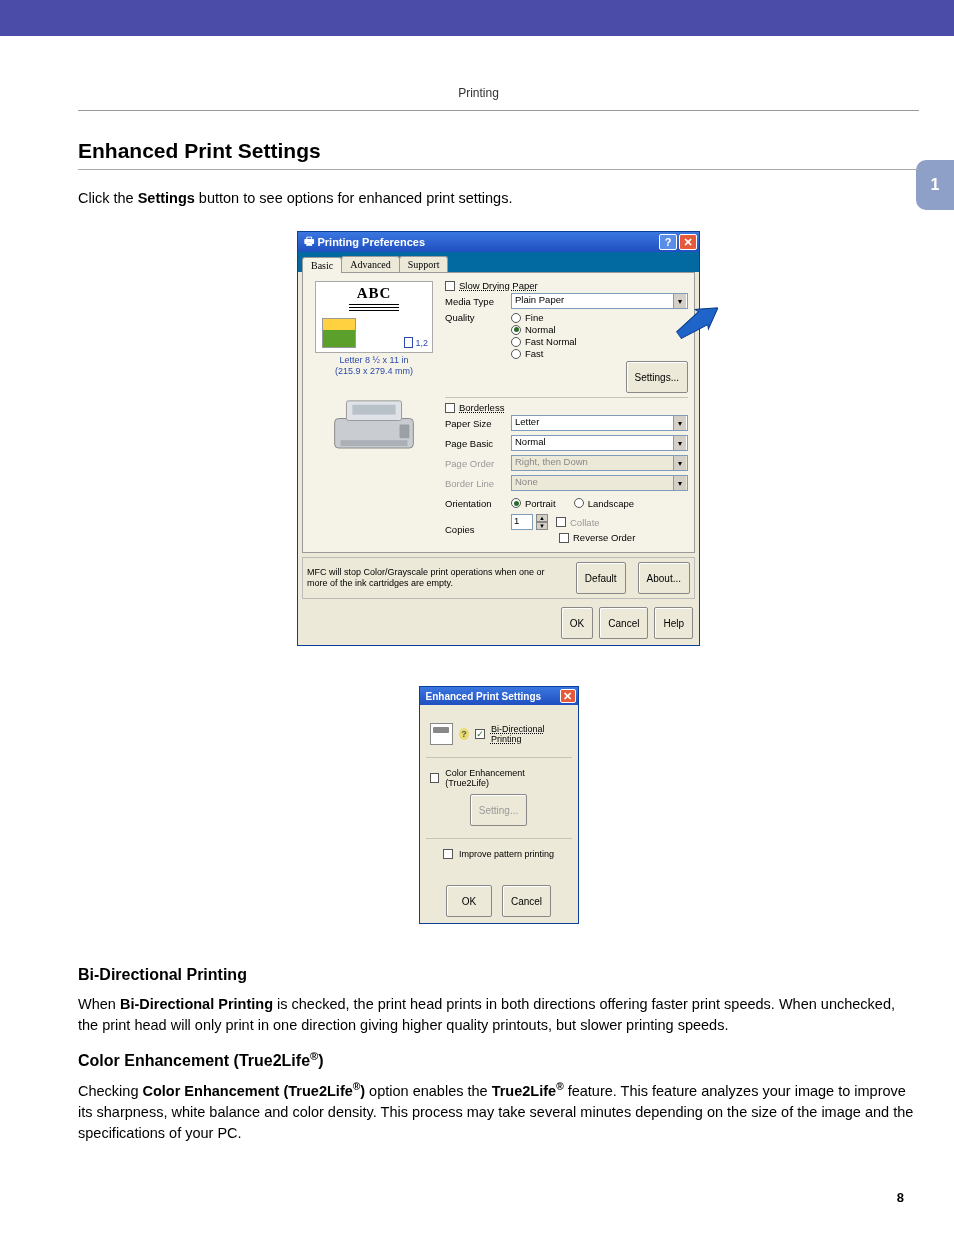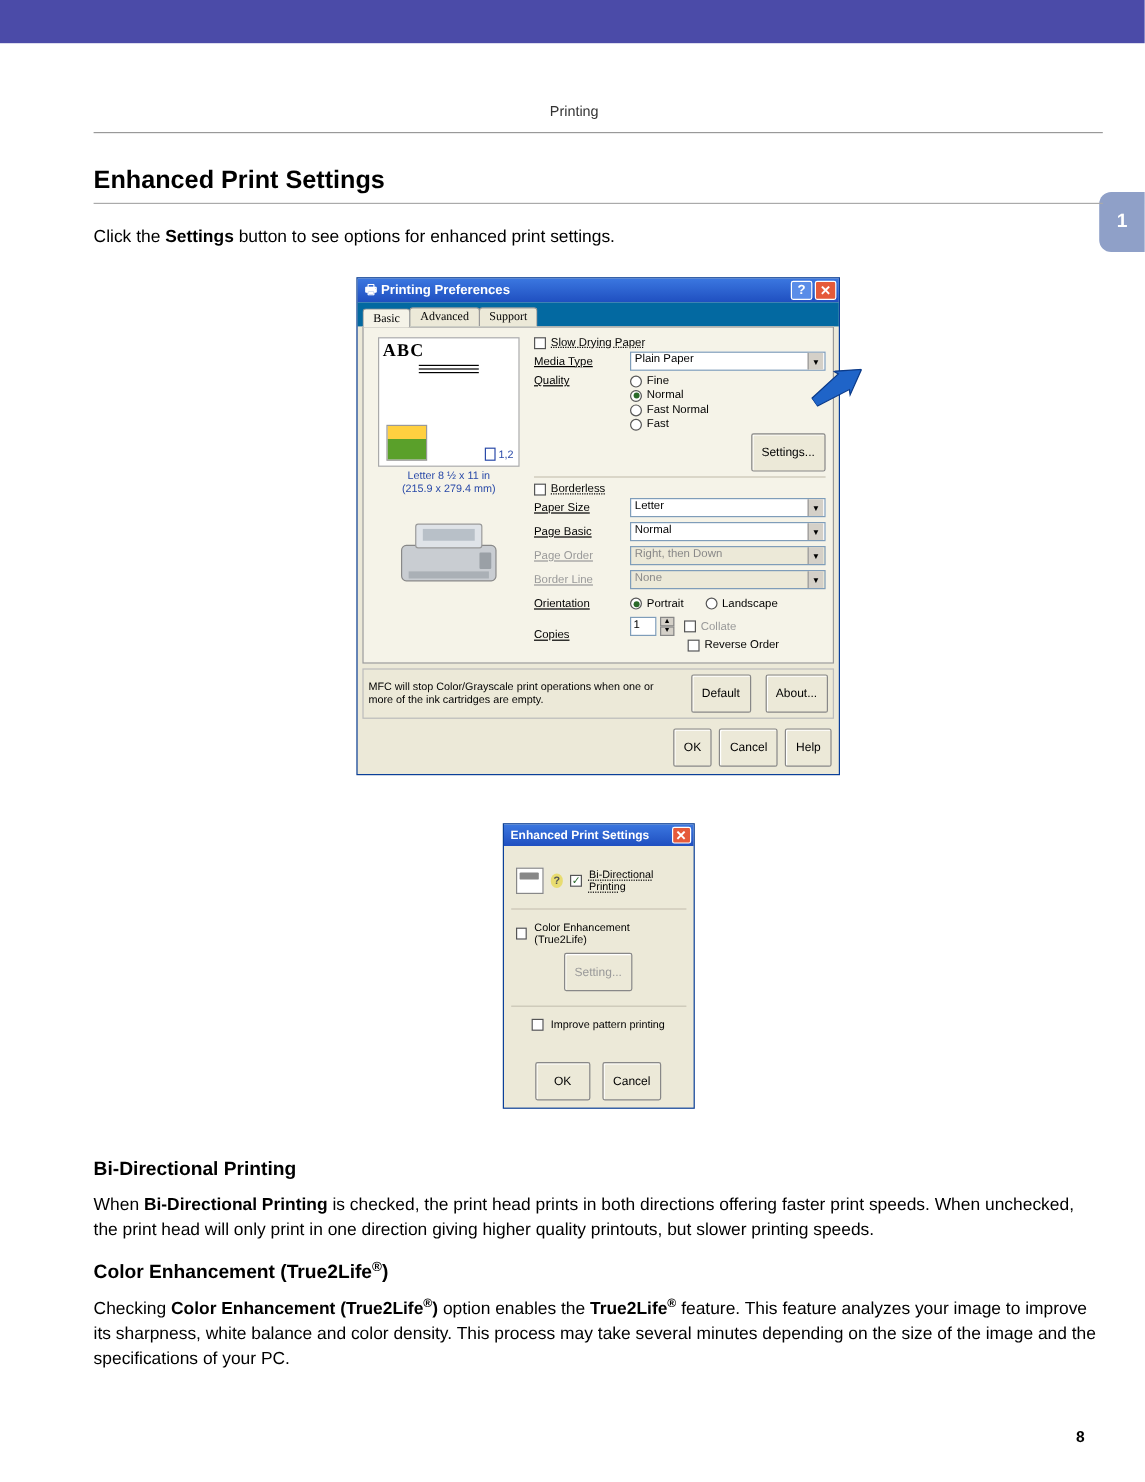--- a/index.html
+++ b/index.html
@@ -106,47 +106,47 @@
   .tab-body {
     border: 1px solid #999;
     background: #f5f3e8;
     margin: 0 4px 4px 4px;
     padding: 6px;
     display: flex;
     gap: 6px;
   }
   .preview-col { width: 130px; }
   .preview-box {
-    width: 118px; height: 108px;
+    width: 118px; height: 72px;
     border: 1px solid #aaa;
     background: #fff;
     margin: 2px auto 0;
     position: relative;
     padding: 3px;
-    text-align: left;
+    text-align: center;
   }
   .preview-box .abc { font-family: 'Times New Roman', serif; font-weight: bold; font-size: 15px; letter-spacing: 1px; }
   .preview-box .lines { display:block; margin: 2px auto; width: 50px; height: 1px; background:#000; box-shadow: 0 3px 0 #000, 0 6px 0 #000; }
   .preview-box .photo {
     position:absolute; bottom:4px; left:6px; width:34px; height:30px;
     background: linear-gradient(#ffd040 40%, #5aa02a 40%);
     border:1px solid #999;
   }
   .preview-box .pgs {
     position:absolute; right:4px; bottom:4px;
     display:flex; align-items:center; gap:2px; font-size:9px; color:#2a4aa8;
   }
   .preview-box .pgicon { width:9px; height:11px; border:1px solid #2a4aa8; background:#fff; }
   .paper-label { text-align:center; color:#2a4aa8; font-size:9px; line-height:1.2; margin-top:2px; }
   .printer-img {
     width: 118px; height: 70px; margin: 14px auto 0;
   }
   .form-col { flex:1; }
   .form-row { display:flex; align-items:center; min-height:18px; margin-bottom:2px; }
-  .form-row label { width:80px; font-size:9.5px; text-align:left;text-decoration:underline; }
+  .form-row label { width:66px; font-size:9.5px; text-align:left; }
   .form-row label.disabled { color:#999; }
   .check-line { display:flex; align-items:center; gap:4px; font-size:9.5px; margin:1px 0; }
   .chk { width:10px; height:10px; border:1px solid #555; background:#fff; display:inline-block; }
   .radio-group { display:flex; flex-direction:column; gap:1px; font-size:9.5px; margin-left:0; }
   .radio-line { display:flex; align-items:center; gap:4px; }
   .radio { width:10px; height:10px; border:1px solid #555; border-radius:50%; background:#fff; display:inline-flex; align-items:center; justify-content:center; }
   .radio .dot { width:5px; height:5px; border-radius:50%; background:#2a6a2a; }
   .win-select, .win-input {
     border:1px solid #7f9db9; background:#fff; height:16px; font-size:9.5px;
     padding:0 14px 0 3px; position:relative; flex:1;

